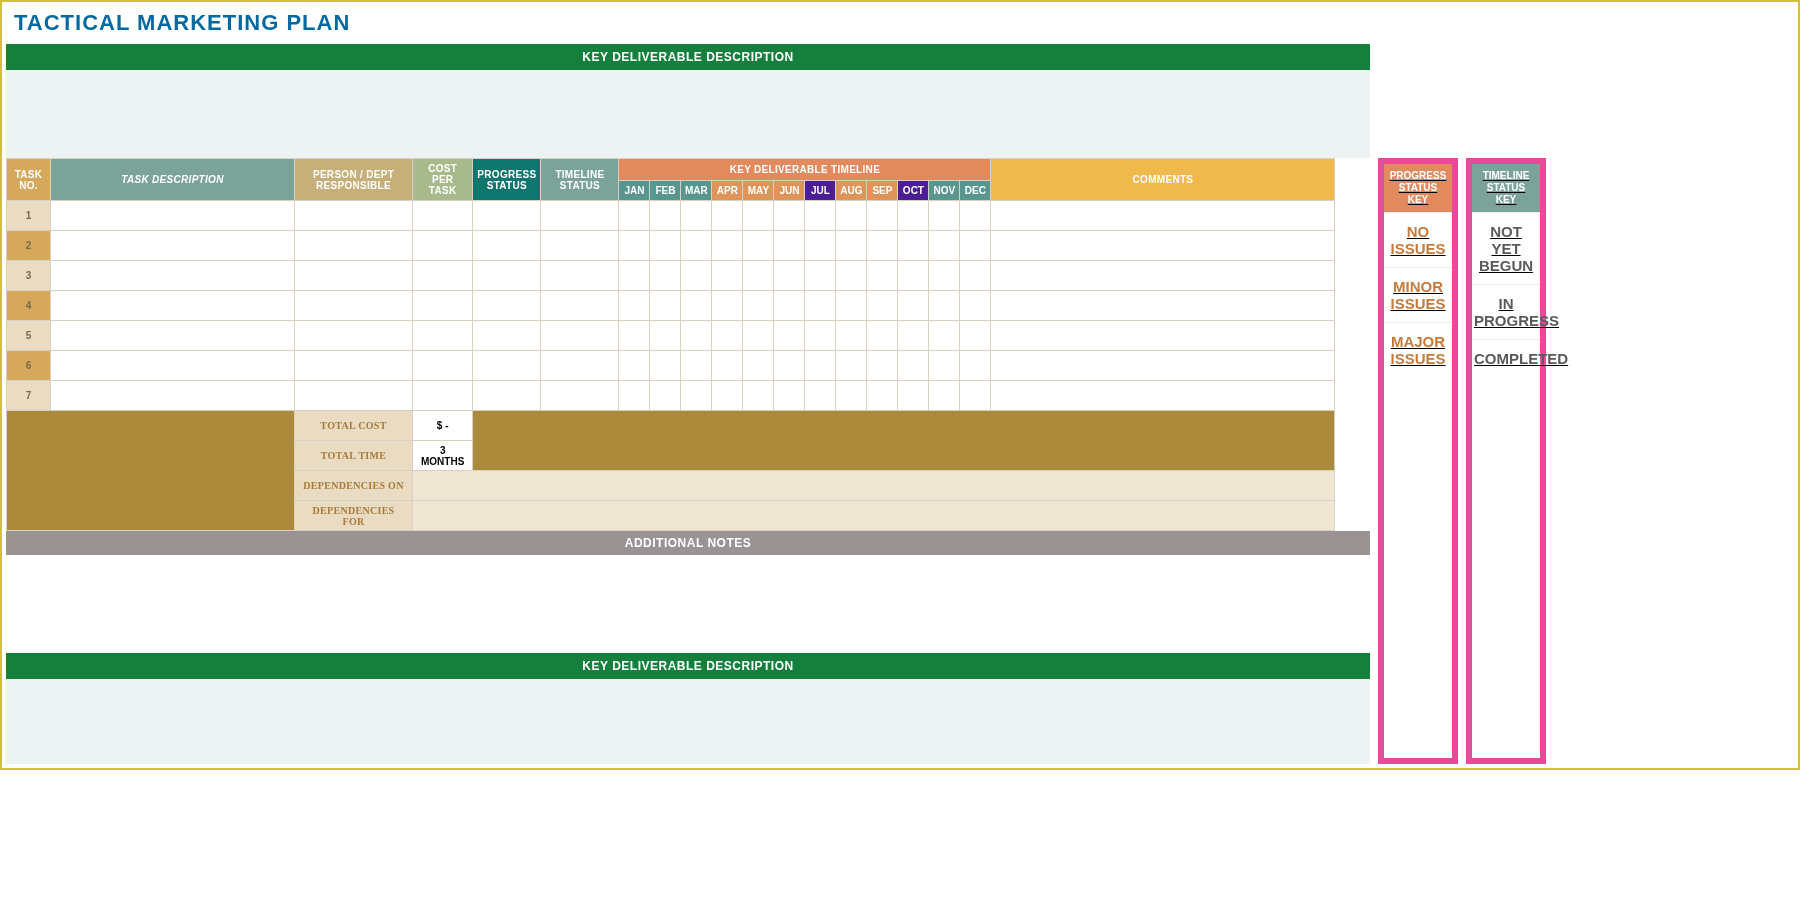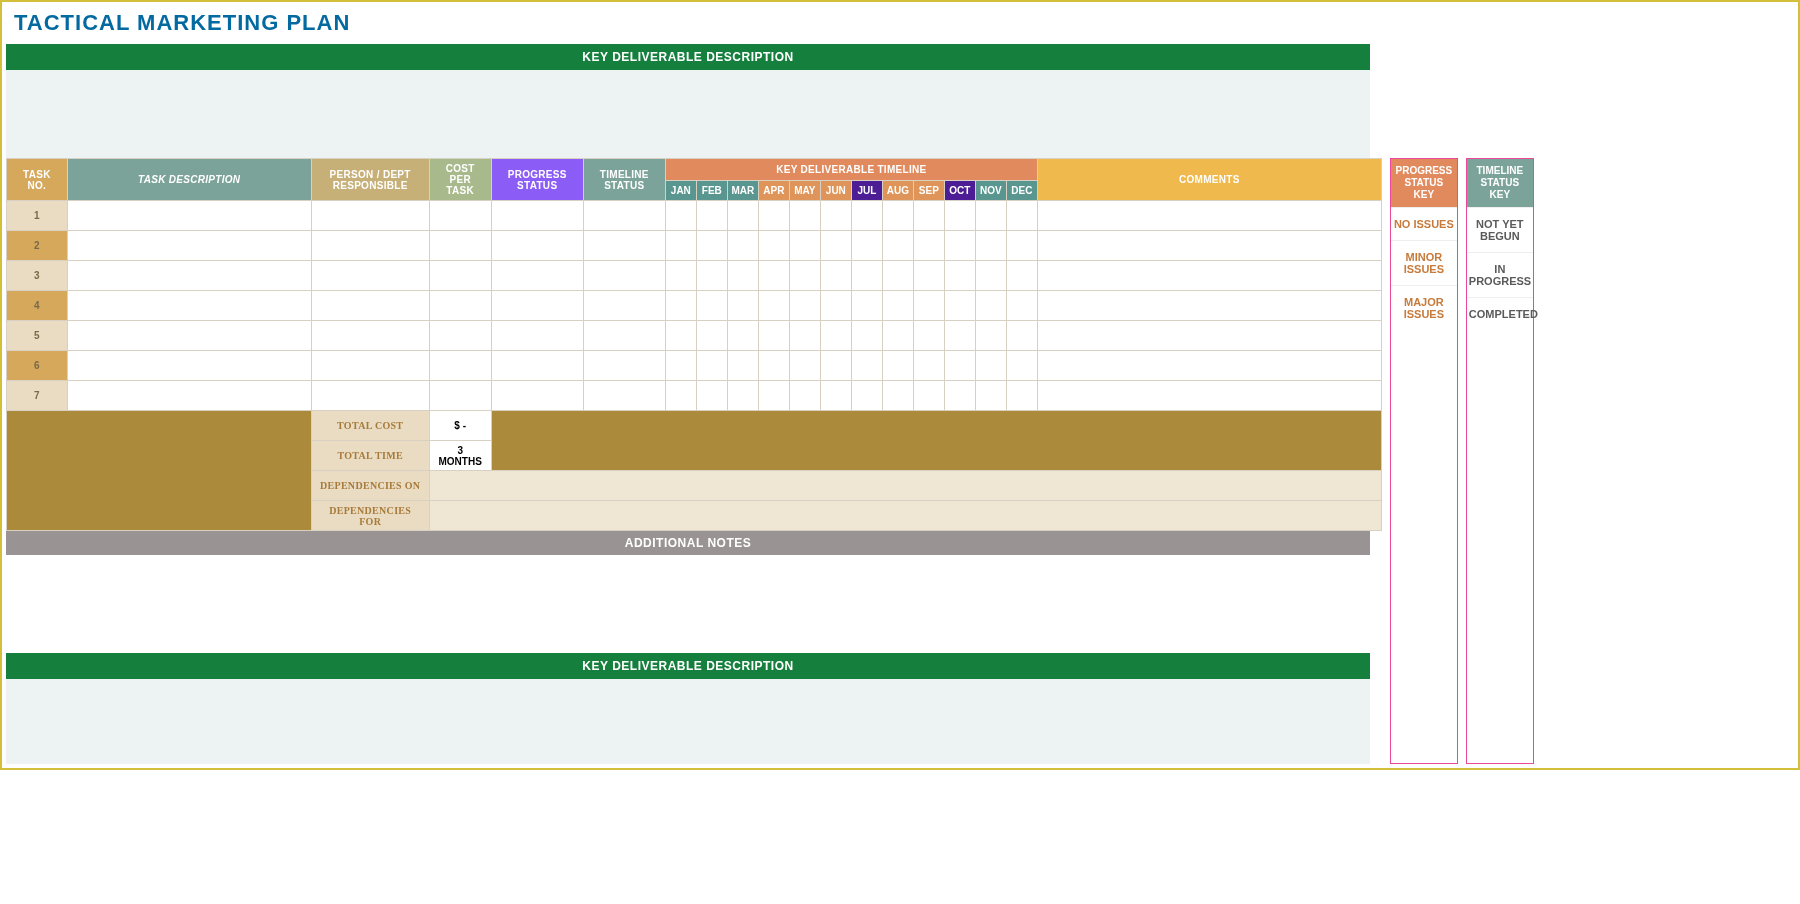--- a/index.html
+++ b/index.html
@@ -46,29 +46,29 @@
 }
 table.main th, table.main td {
   border: 1px solid #d8d0c2;
   font-size: 10px;
   text-align: center;
 }
 .hdr {
   color: #fff;
   font-weight: bold;
   font-size: 11px;
-  padding: 4px 16px;
+  padding: 4px 4px;
   vertical-align: middle;
   letter-spacing: 0.3px;
 }
 .h-taskno { background: #d5a85c; width: 44px; }
 .h-taskdesc { background: #7ba399; width: 244px; font-style: italic; }
 .h-person { background: #c7af78; width: 118px; font-size: 10px; }
 .h-cost { background: #a8ba8b; width: 60px; }
-.h-progress { background: #8b5cf6; width: 62px; }
+.h-progress { background: #0f766e; width: 62px; }
 .h-timeline-status { background: #7ba399; width: 78px; }
 .h-timeline-top { background: #e08a5e; width: 372px; font-size: 11px; padding: 3px 0; }
 .h-comments { background: #f0b94d; width: 344px; }
 .month { color: #fff; font-weight: bold; font-size: 10px; padding: 2px 0; width: 31px; }
 .m-teal { background: #5a9690; }
 .m-orange { background: #df945a; }
 .m-blue { background: #4c1d95; }
 .row-cell {
   height: 30px;
   background: #fff;
@@ -109,36 +109,37 @@
   font-weight: bold;
   text-align: center;
   padding: 5px 0;
   letter-spacing: 0.5px;
 }
 .notes-body {
   background: #fff;
   height: 90px;
 }
 .key-box {
-  border: 1px solid #ec4899;
-  width: 68px;
+  border: 6px solid #ec4899;
+  width: 80px;
   flex-shrink: 0;
+  text-decoration: underline;
 }
 .key-header {
   color: #fff;
   font-weight: bold;
   font-size: 10px;
   text-align: center;
   padding: 6px 4px;
   line-height: 1.2;
 }
 .key-h-progress { background: #e08a5e; }
 .key-h-timeline { background: #7ba399; }
 .key-item {
-  font-size: 11px;
+  font-size: 15px;
   font-weight: bold;
   text-align: center;
   padding: 10px 2px;
   border-top: 1px solid #eee;
   color: #5a5a5a;
 }
 .key-item.orange { color: #c77a3a; }
 .margin-rows { background-color: #ac8a3b; }
 </style>
 </head>

